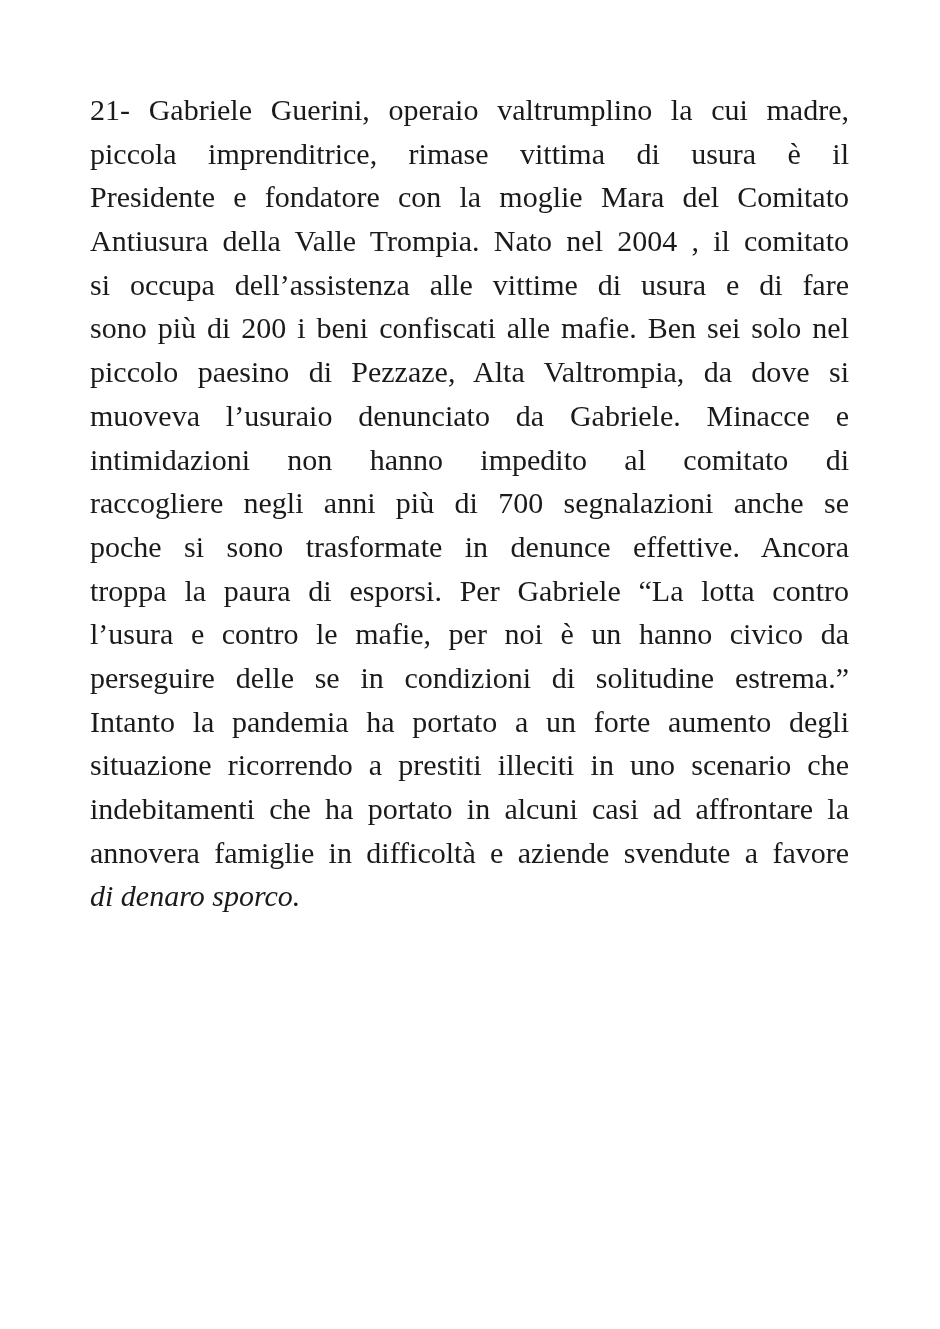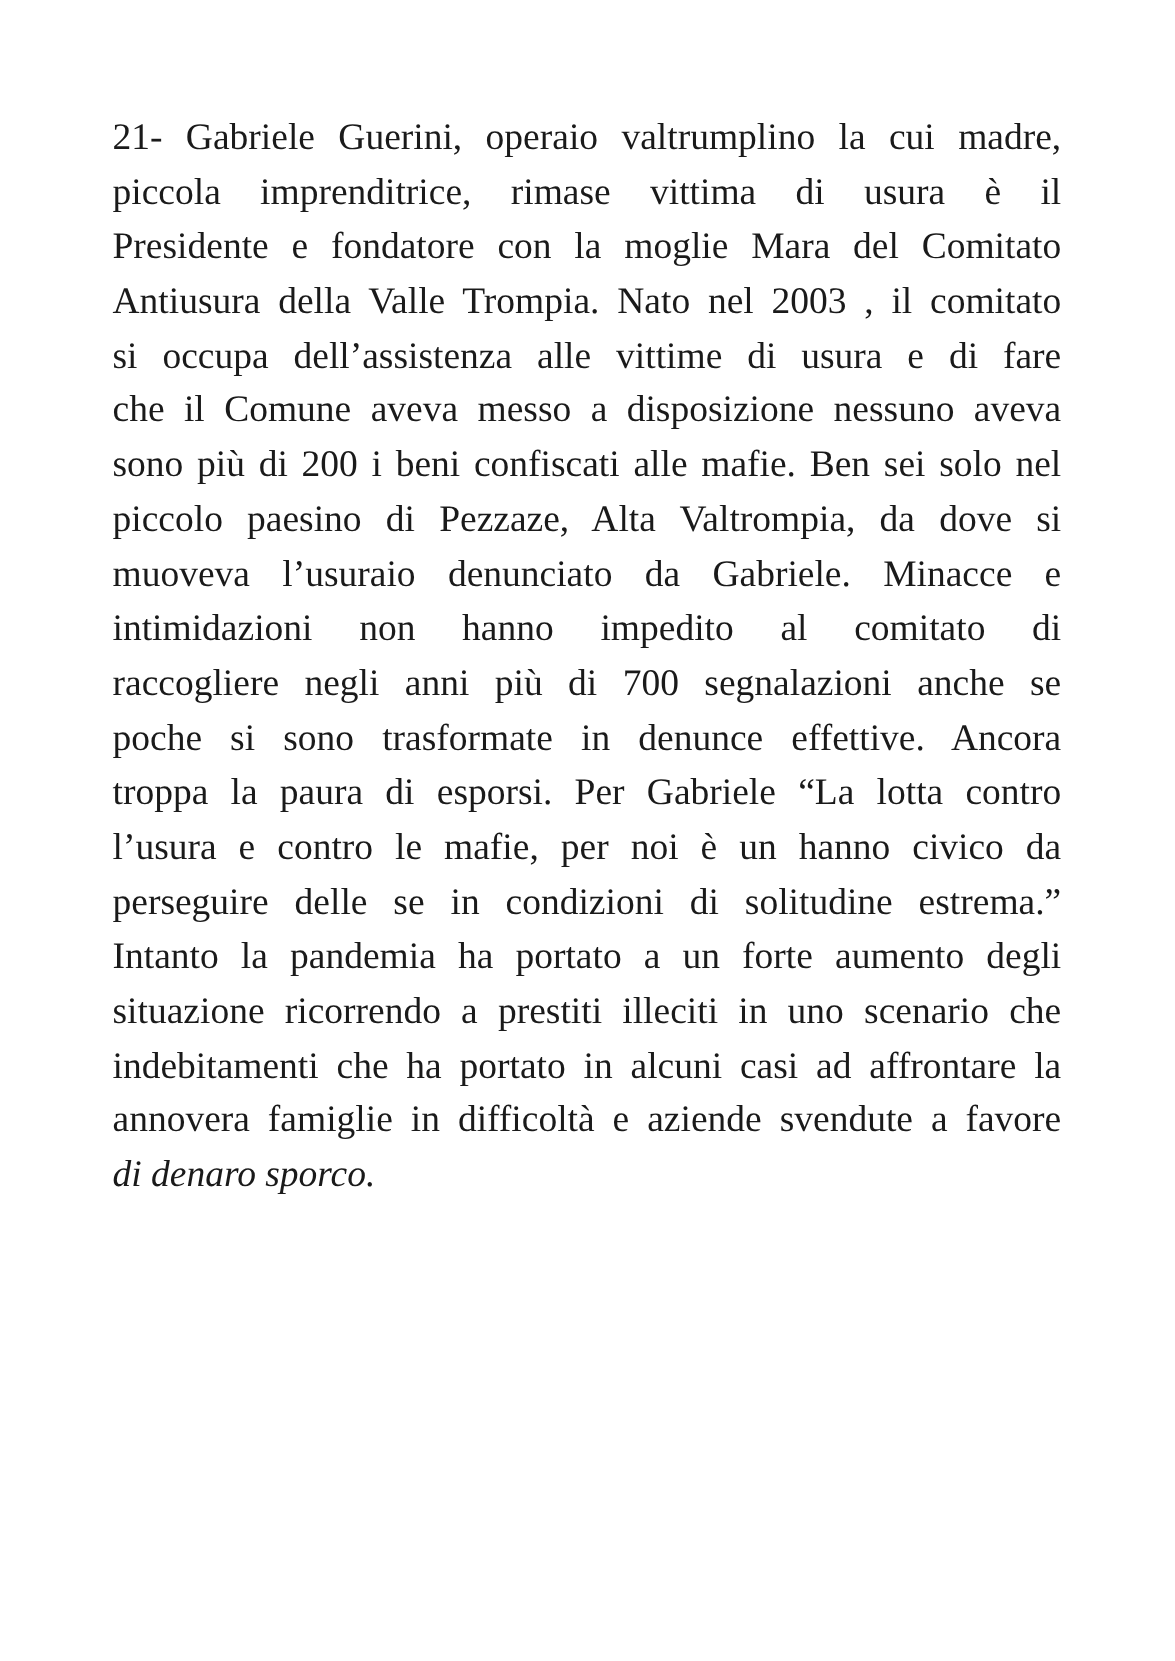--- a/index.html
+++ b/index.html
@@ -58,27 +58,24 @@
     <div class="line">
         <span class="line-inner">21- Gabriele Guerini, operaio valtrumplino la cui madre,</span>
       </div>
     <div class="line">
         <span class="line-inner">piccola imprenditrice,  rimase vittima di usura  è il</span>
       </div>
     <div class="line">
         <span class="line-inner">Presidente e fondatore con la moglie Mara del Comitato</span>
       </div>
     <div class="line">
-        <span class="line-inner">Antiusura della Valle Trompia. Nato nel 2003 , il comitato</span>
+        <span class="line-inner">Antiusura della Valle Trompia. Nato nel 2004 , il comitato</span>
       </div>
     <div class="line">
         <span class="line-inner">si occupa dell’assistenza alle vittime di usura e di fare</span>
-      </div>
-    <div class="line">
-        <span class="line-inner">che il  Comune aveva messo a disposizione nessuno aveva</span>
       </div>
     <div class="line">
         <span class="line-inner">sono più di 200 i beni confiscati alle mafie. Ben sei solo nel</span>
       </div>
     <div class="line">
         <span class="line-inner">piccolo paesino di Pezzaze, Alta Valtrompia, da dove si</span>
       </div>
     <div class="line">
         <span class="line-inner">muoveva l’usuraio denunciato da Gabriele. Minacce e</span>
       </div>

